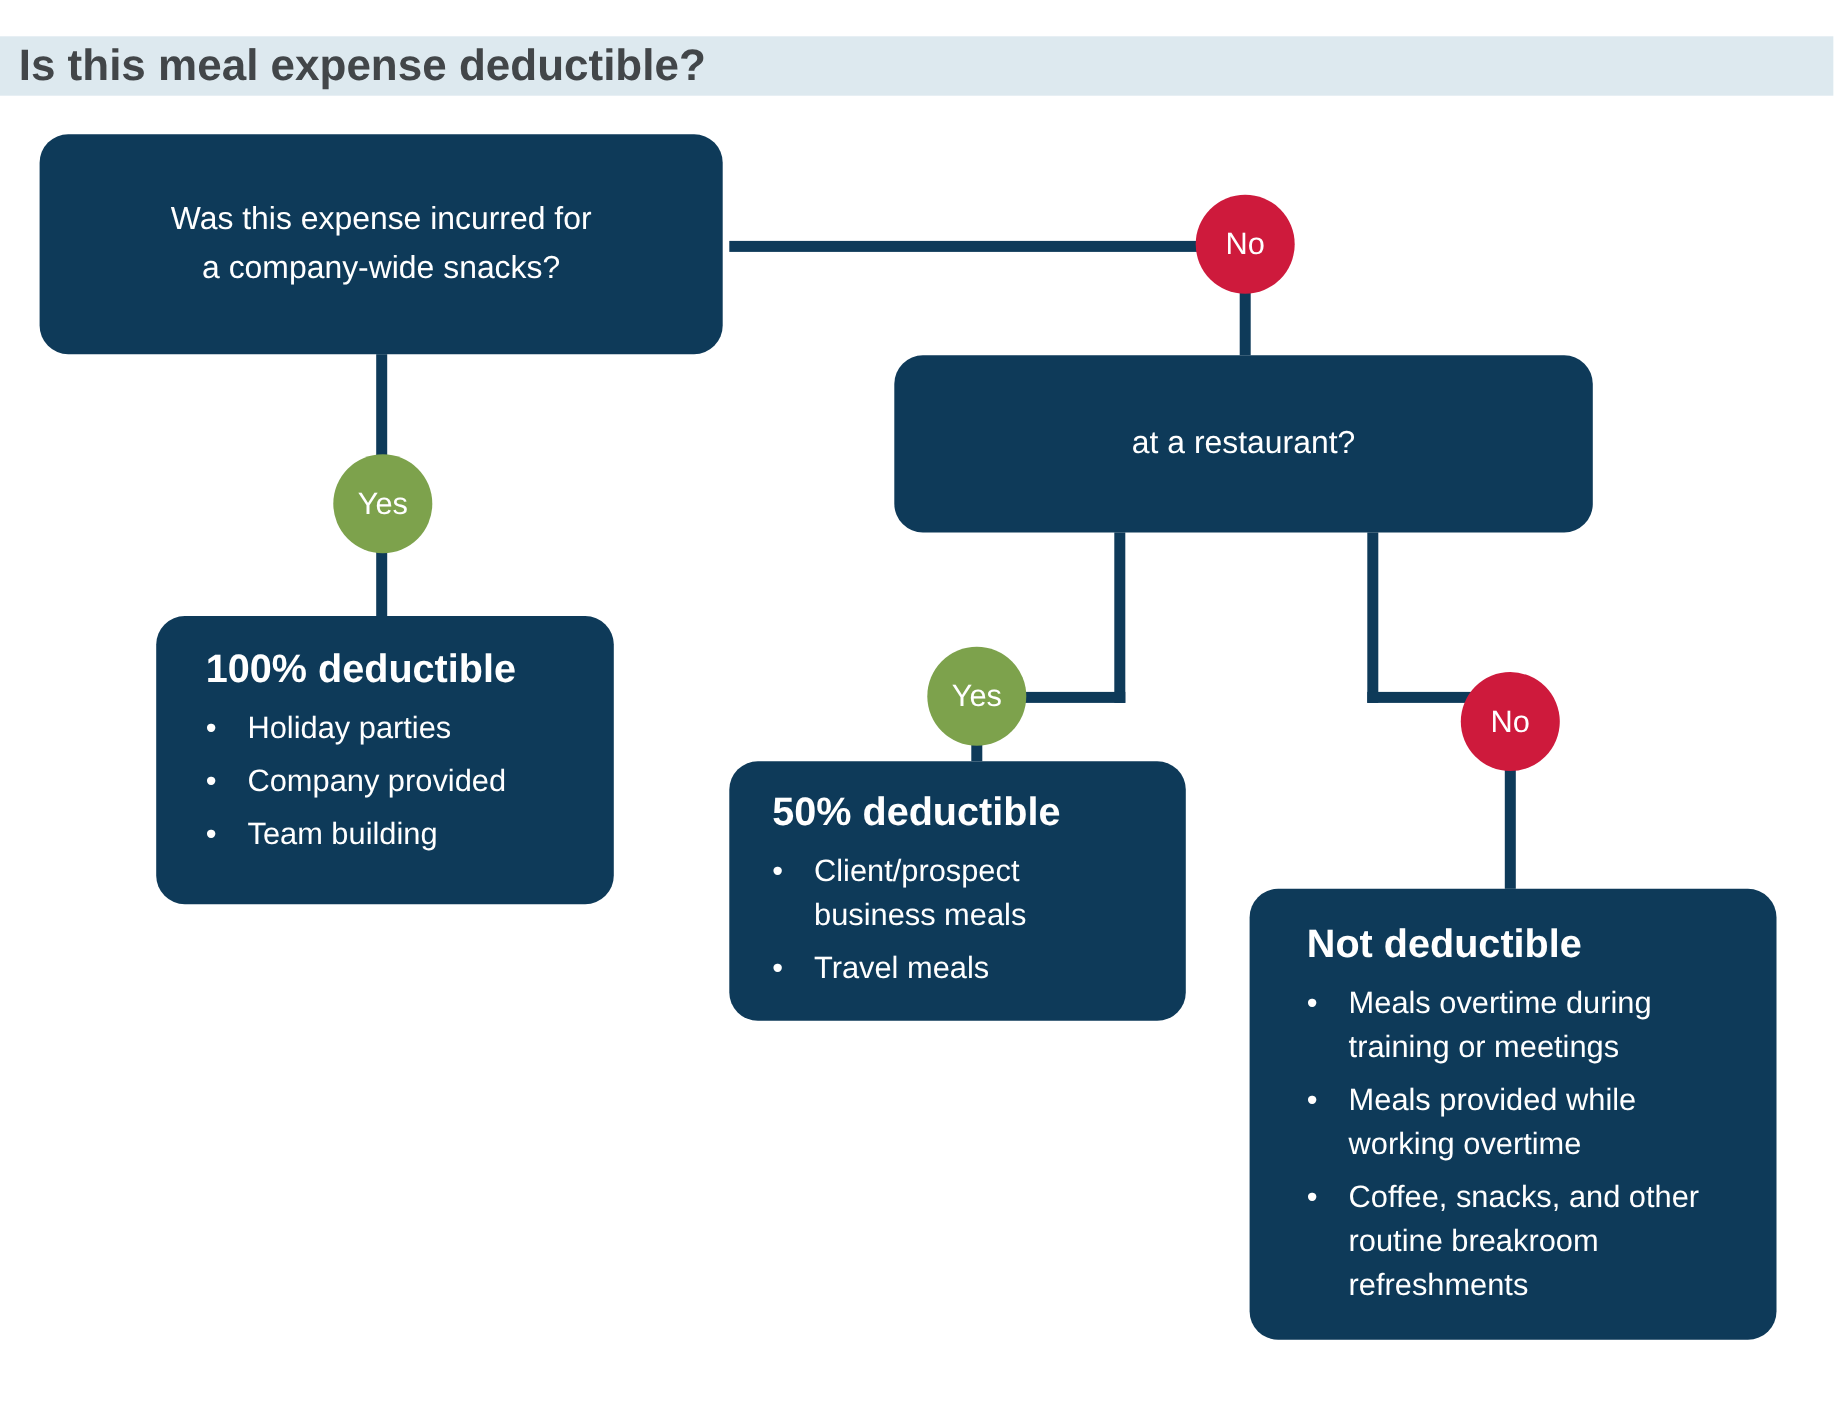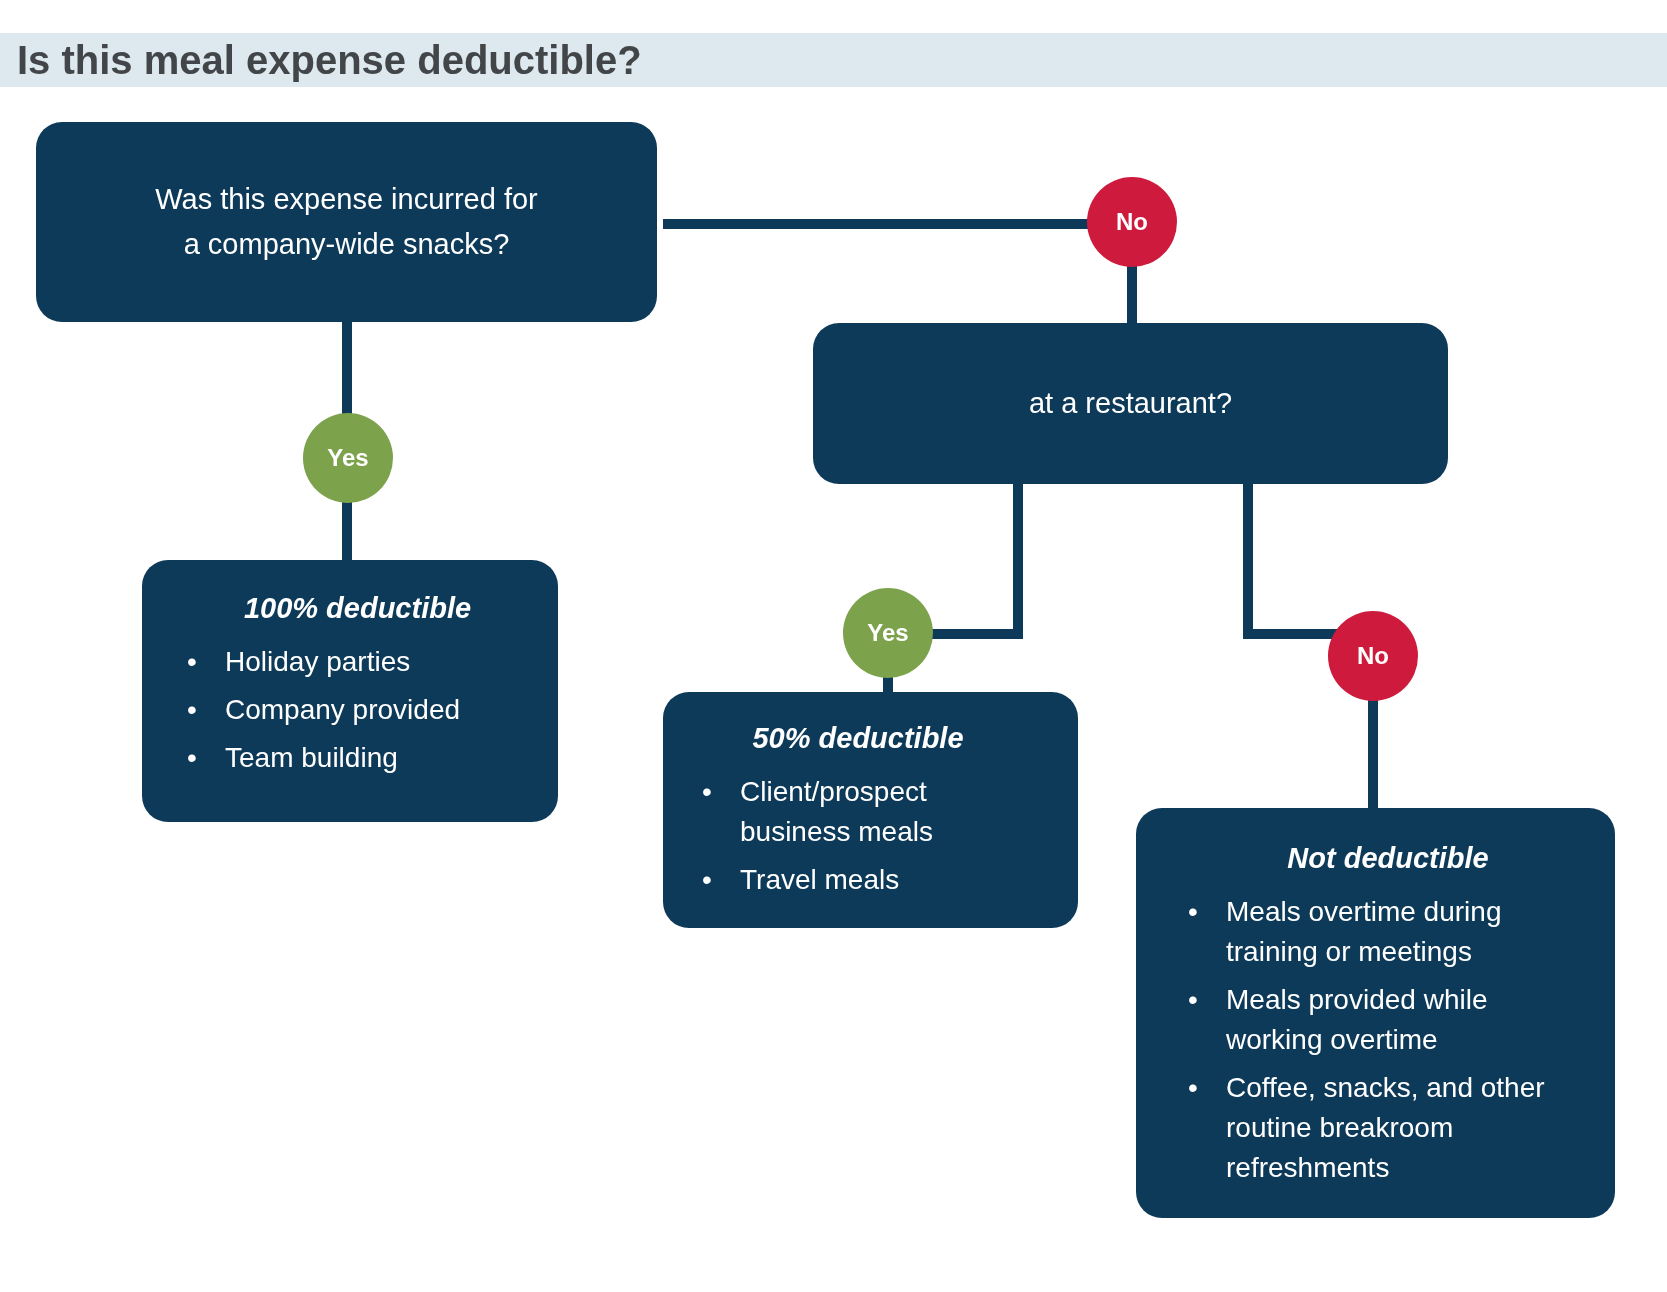--- a/index.html
+++ b/index.html
@@ -19,31 +19,31 @@
   
   .conn{position:absolute;background:var(--navy,#0e3a59);z-index:1;}
   
   .node{
     position:absolute;background:var(--navy,#0e3a59);border-radius:26px;color:#ffffff;
     z-index:2;box-sizing:border-box;
   }
   .question{display:flex;flex-direction:column;align-items:center;justify-content:center;}
   .question p{margin:0;font-size:29px;line-height:45px;text-align:center;}
   .outcome h2{
-    margin:0 0 12px 0;font-size:29px;font-weight:bold;text-align:center;line-height:44px;font-style:italic;
+    margin:0 0 12px 0;font-size:36px;font-weight:bold;line-height:44px;
   }
   .bullets{display:flex;flex-direction:column;gap:8px;}
   .bullet{display:flex;align-items:flex-start;}
   .bullet .dot{flex:0 0 38px;font-size:28px;line-height:40px;text-align:left;}
   .bullet .txt{font-size:28px;line-height:40px;}
   
   .badge{
     position:absolute;width:90px;height:90px;border-radius:50%;z-index:3;
     display:flex;align-items:center;justify-content:center;
-    color:#ffffff;font-size:24px;font-weight:bold;
+    color:#ffffff;font-size:28px;font-weight:normal;
   }
   .badge.yes{background:var(--green,#7da24c);}
   .badge.no{background:var(--red,#ce1a3c);}
   
   #q1{left:36px;top:122px;width:621px;height:200px;}
   #q2{left:813px;top:323px;width:635px;height:161px;}
   #o100{left:142px;top:560px;width:416px;height:262px;padding:26px 30px 0 45px;}
   #o50{left:663px;top:692px;width:415px;height:236px;padding:24px 64px 0 39px;}
   #o0{left:1136px;top:808px;width:479px;height:410px;padding:28px 27px 0 52px;}
 </style>

